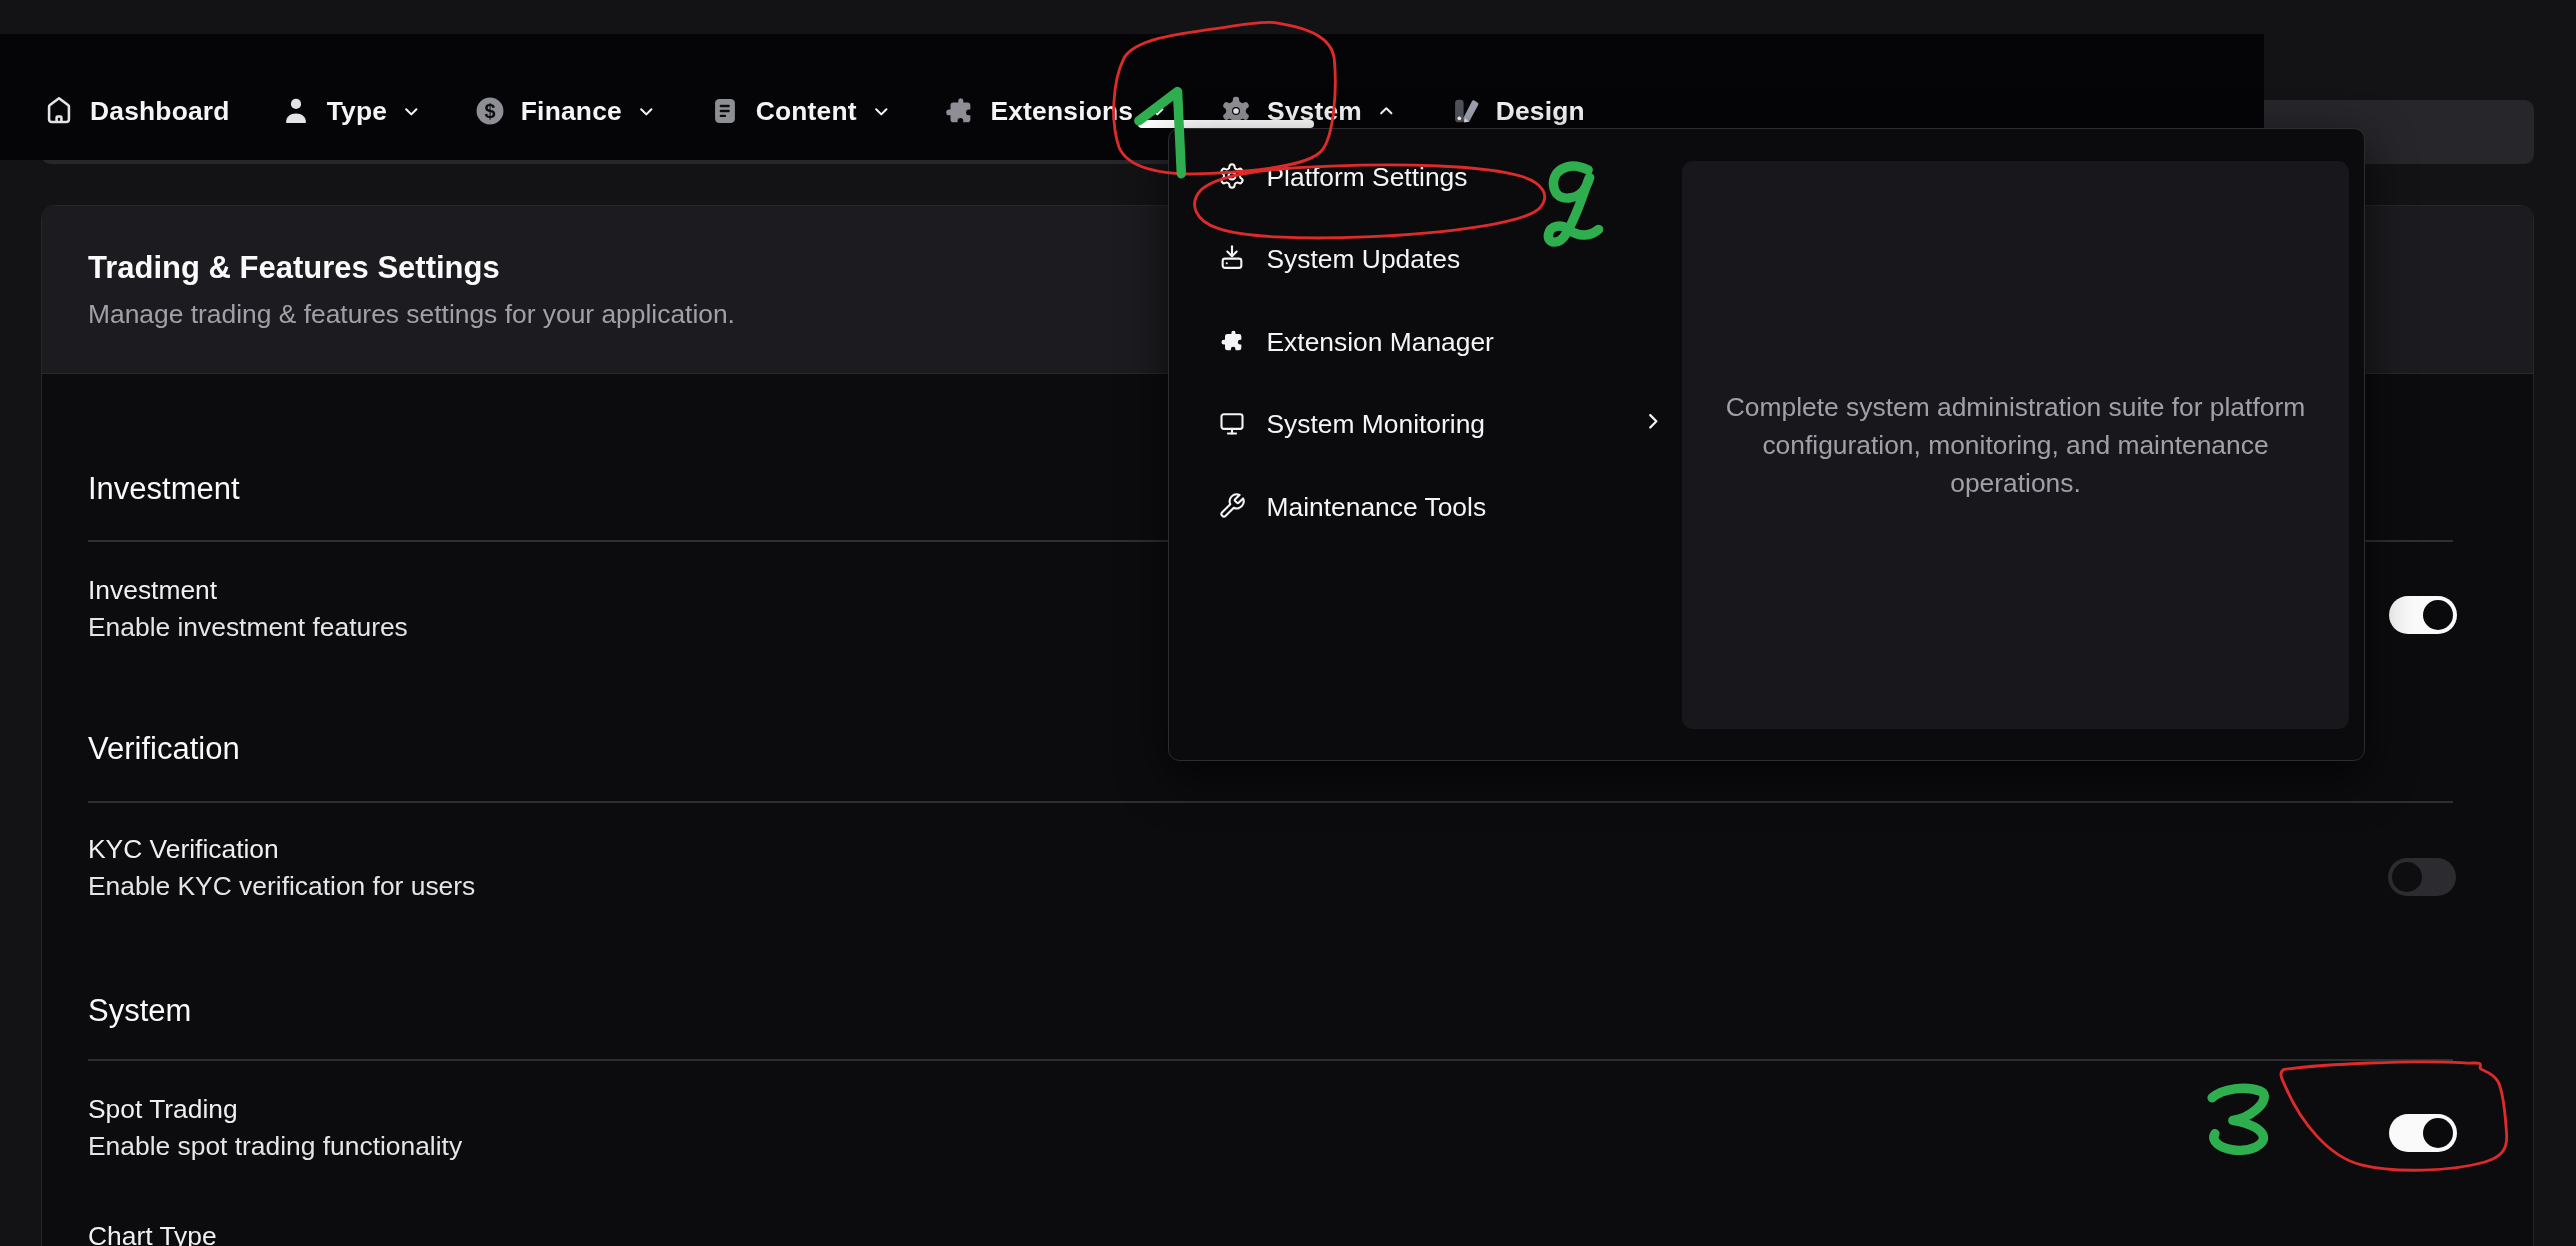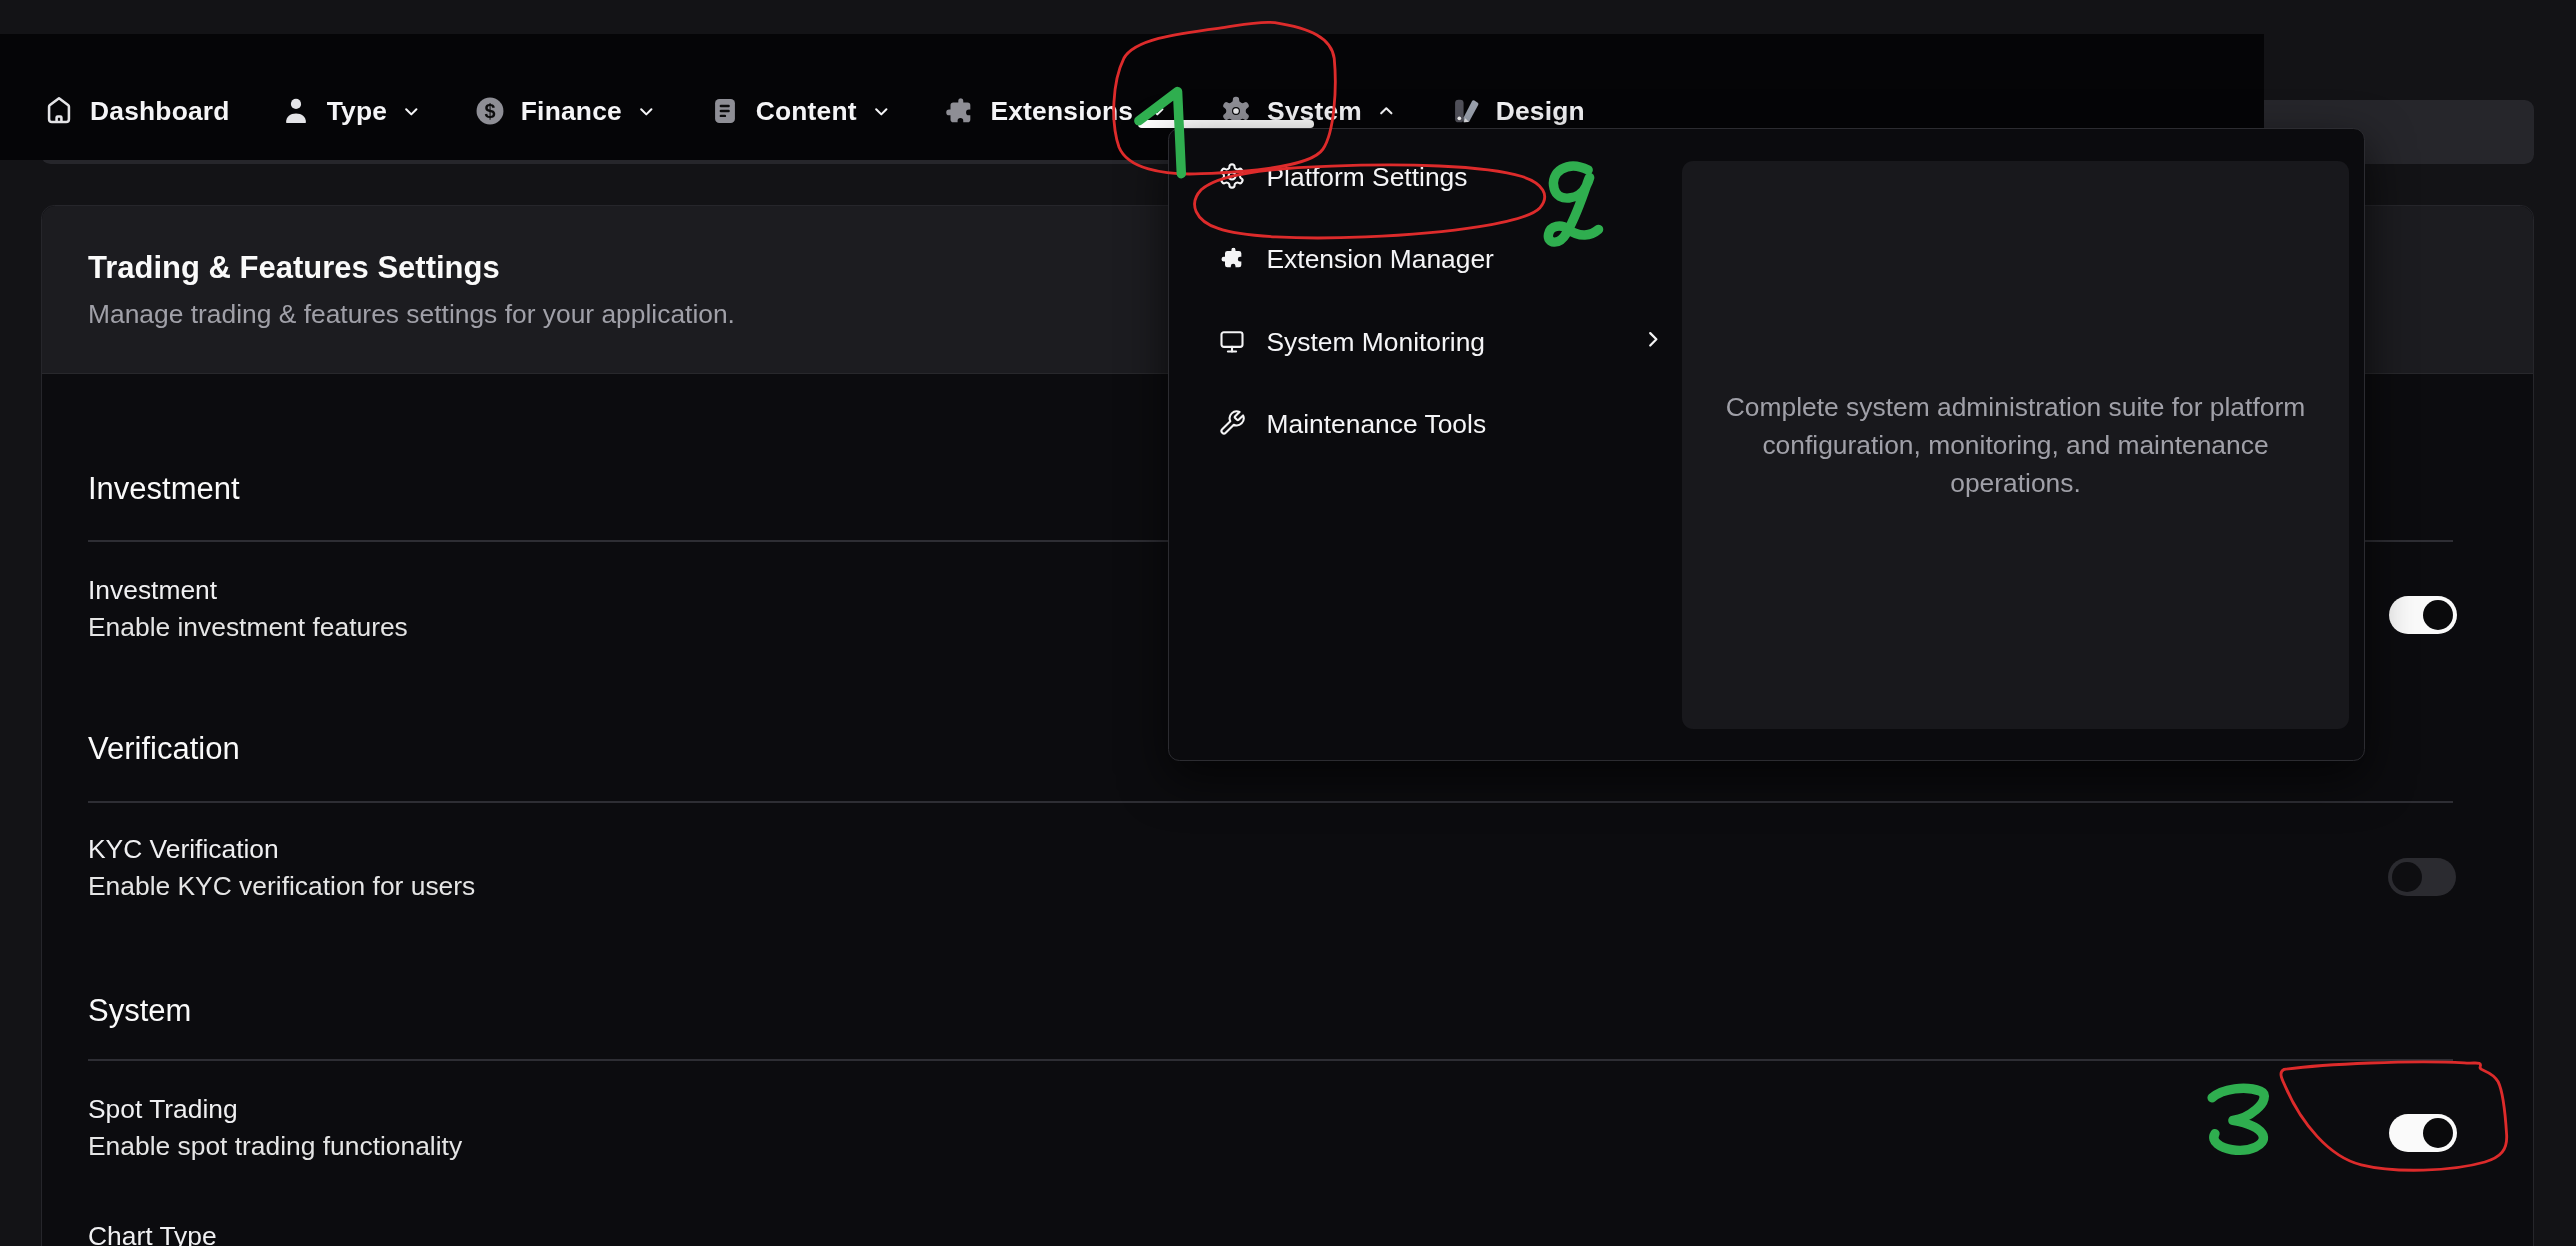--- a/index.html
+++ b/index.html
@@ -221,20 +221,29 @@
     <div class="menu-items">
 
       <div class="menu-item">
         <svg class="mi" viewBox="0 0 24 24" fill="none" stroke="#f4f4f5" stroke-width="1.8" stroke-linecap="round" stroke-linejoin="round">
           <path d="M12.22 2h-.44a2 2 0 0 0-2 2v.18a2 2 0 0 1-1 1.73l-.43.25a2 2 0 0 1-2 0l-.15-.08a2 2 0 0 0-2.73.73l-.22.38a2 2 0 0 0 .73 2.73l.15.1a2 2 0 0 1 1 1.72v.51a2 2 0 0 1-1 1.74l-.15.09a2 2 0 0 0-.73 2.73l.22.38a2 2 0 0 0 2.73.73l.15-.08a2 2 0 0 1 2 0l.43.25a2 2 0 0 1 1 1.73V20a2 2 0 0 0 2 2h.44a2 2 0 0 0 2-2v-.18a2 2 0 0 1 1-1.73l.43-.25a2 2 0 0 1 2 0l.15.08a2 2 0 0 0 2.73-.73l.22-.39a2 2 0 0 0-.73-2.73l-.15-.08a2 2 0 0 1-1-1.74v-.5a2 2 0 0 1 1-1.74l.15-.09a2 2 0 0 0 .73-2.73l-.22-.38a2 2 0 0 0-2.73-.73l-.15.08a2 2 0 0 1-2 0l-.43-.25a2 2 0 0 1-1-1.73V4a2 2 0 0 0-2-2z"></path>
           <circle cx="12" cy="12" r="3"></circle>
         </svg>
         <span class="mlbl">Platform Settings</span>
       </div>
 
+      <div class="menu-item">
+        <svg class="mi" viewBox="0 0 24 24" fill="none" stroke="#f4f4f5" stroke-width="1.8" stroke-linecap="round" stroke-linejoin="round">
+          <path d="M12 2v7.5"></path>
+            <path d="M16 6.5l-4 4-4-4"></path>
+          <rect x="4" y="12.5" width="16" height="8" rx="2"></rect>
+          <path d="M7.5 16.5h.01"></path>
+        </svg>
+        <span class="mlbl">System Updates</span>
+      </div>
 
       <div class="menu-item">
         <svg class="mi" viewBox="0 0 24 24">
           <path d="M13.5 3a2 2 0 0 0-2 2v1H8a2 2 0 0 0-2 2v3H5a2 2 0 1 0 0 4h1v3a2 2 0 0 0 2 2h3v-1a2 2 0 1 1 4 0v1h3a2 2 0 0 0 2-2v-3h-1a2 2 0 1 1 0-4h1V8a2 2 0 0 0-2-2h-3V5a2 2 0 0 0-2-2z" fill="#f4f4f5"></path>
         </svg>
         <span class="mlbl">Extension Manager</span>
       </div>
 
 
       <div class="menu-item">

